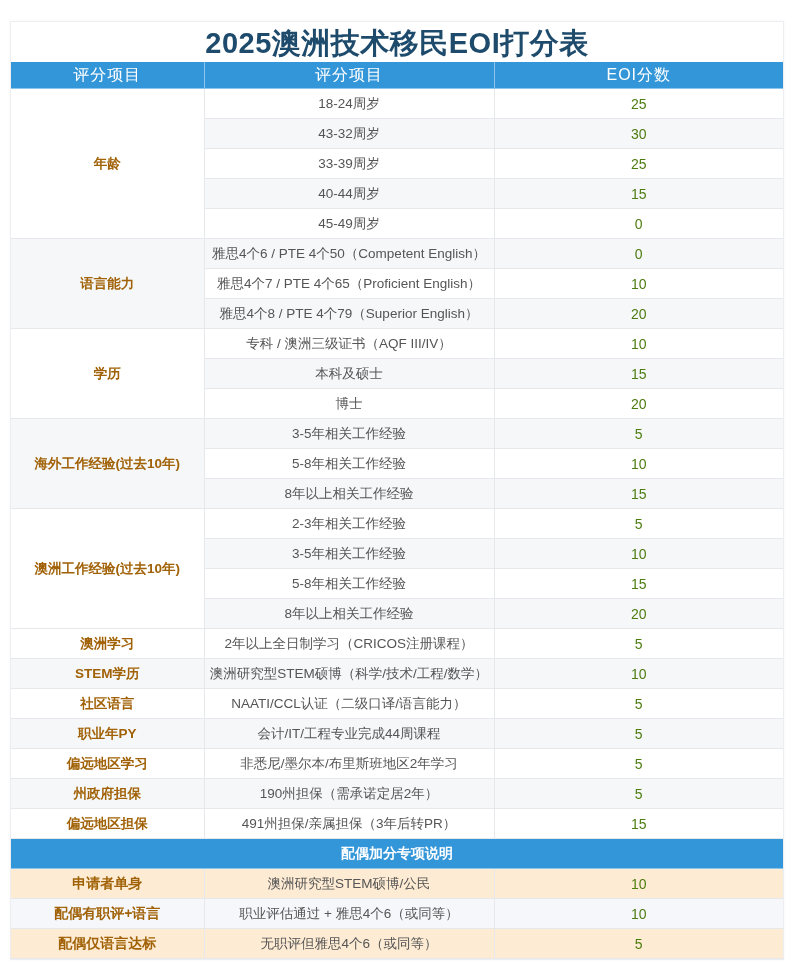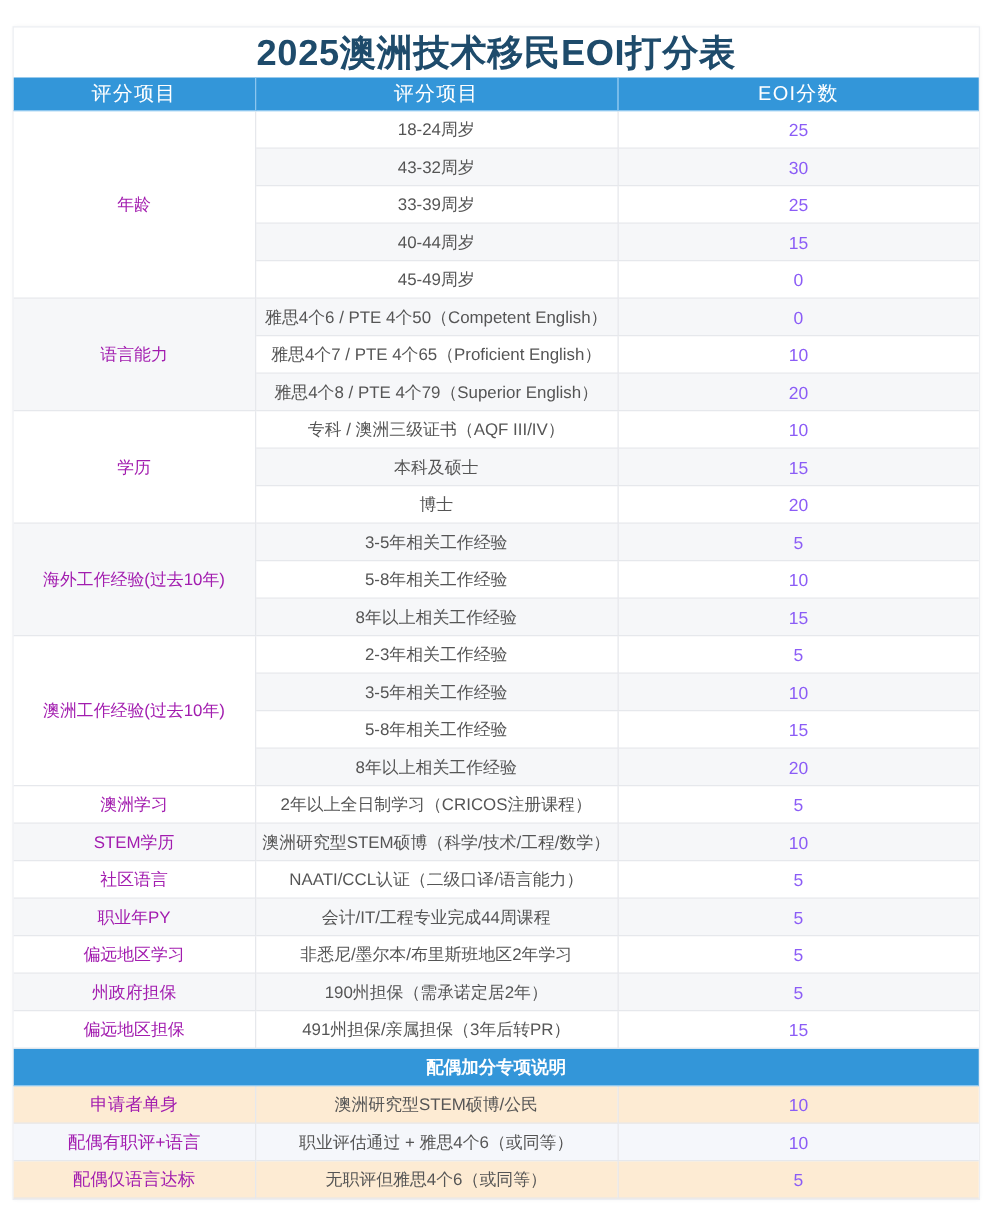--- a/index.html
+++ b/index.html
@@ -57,25 +57,25 @@
     height: 29px;
     padding: 0;
     text-align: center;
     font-size: 13.5px;
     color: #555;
     border-bottom: 1px solid #e6e8ec;
     border-right: 1px solid #e6e8ec;
   }
   td:last-child { border-right: none; }
   td.cat {
-    font-weight: normal;
-    color: #a21caf;
+    font-weight: bold;
+    color: #a16207;
     font-size: 13.5px;
   }
-  td.pts { color: #8b5cf6; font-size: 14px; }
+  td.pts { color: #4d7c0f; font-size: 14px; }
   tr.w td { background: #ffffff; }
   tr.g td { background: #f6f7f9; }
   td.catw { background: #ffffff !important; }
   td.catg { background: #f6f7f9 !important; }
   tr.section td {
     background: #3396d9;
     color: #ffffff;
     font-weight: bold;
     font-size: 14px;
     height: 29px;

